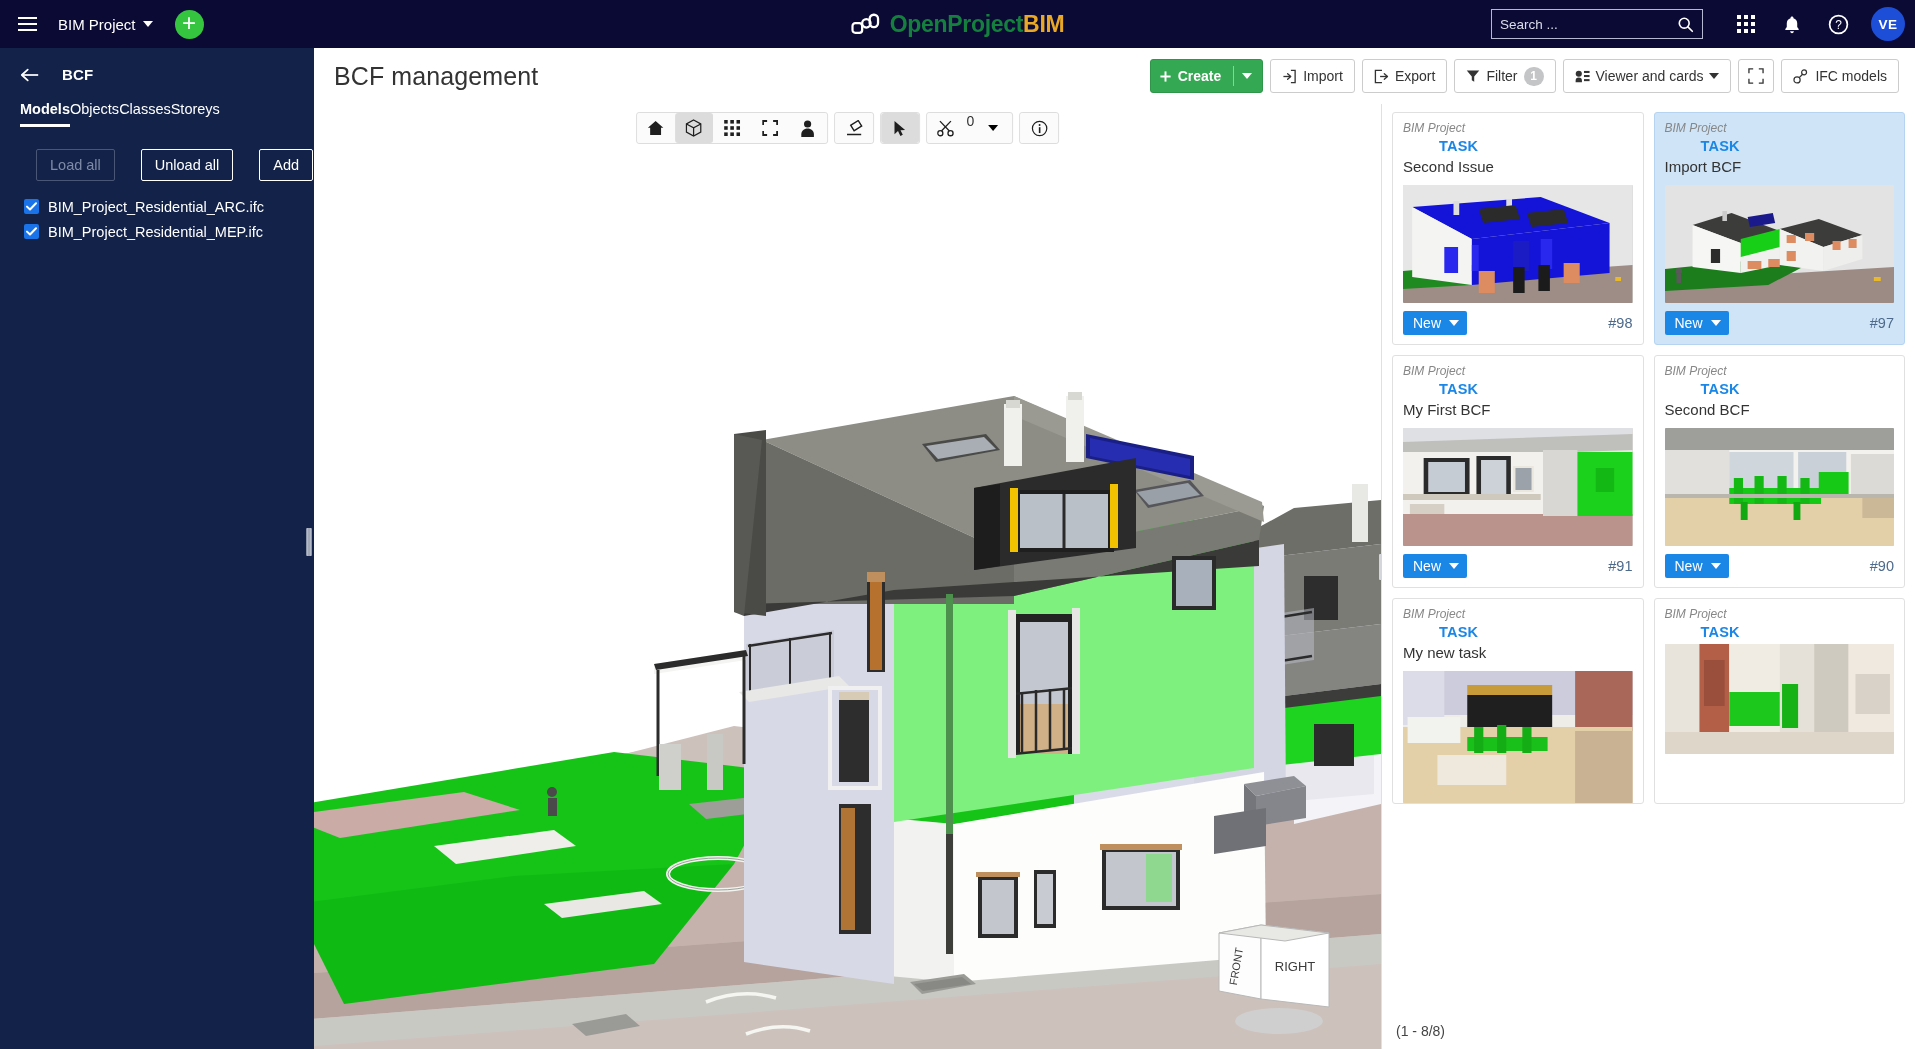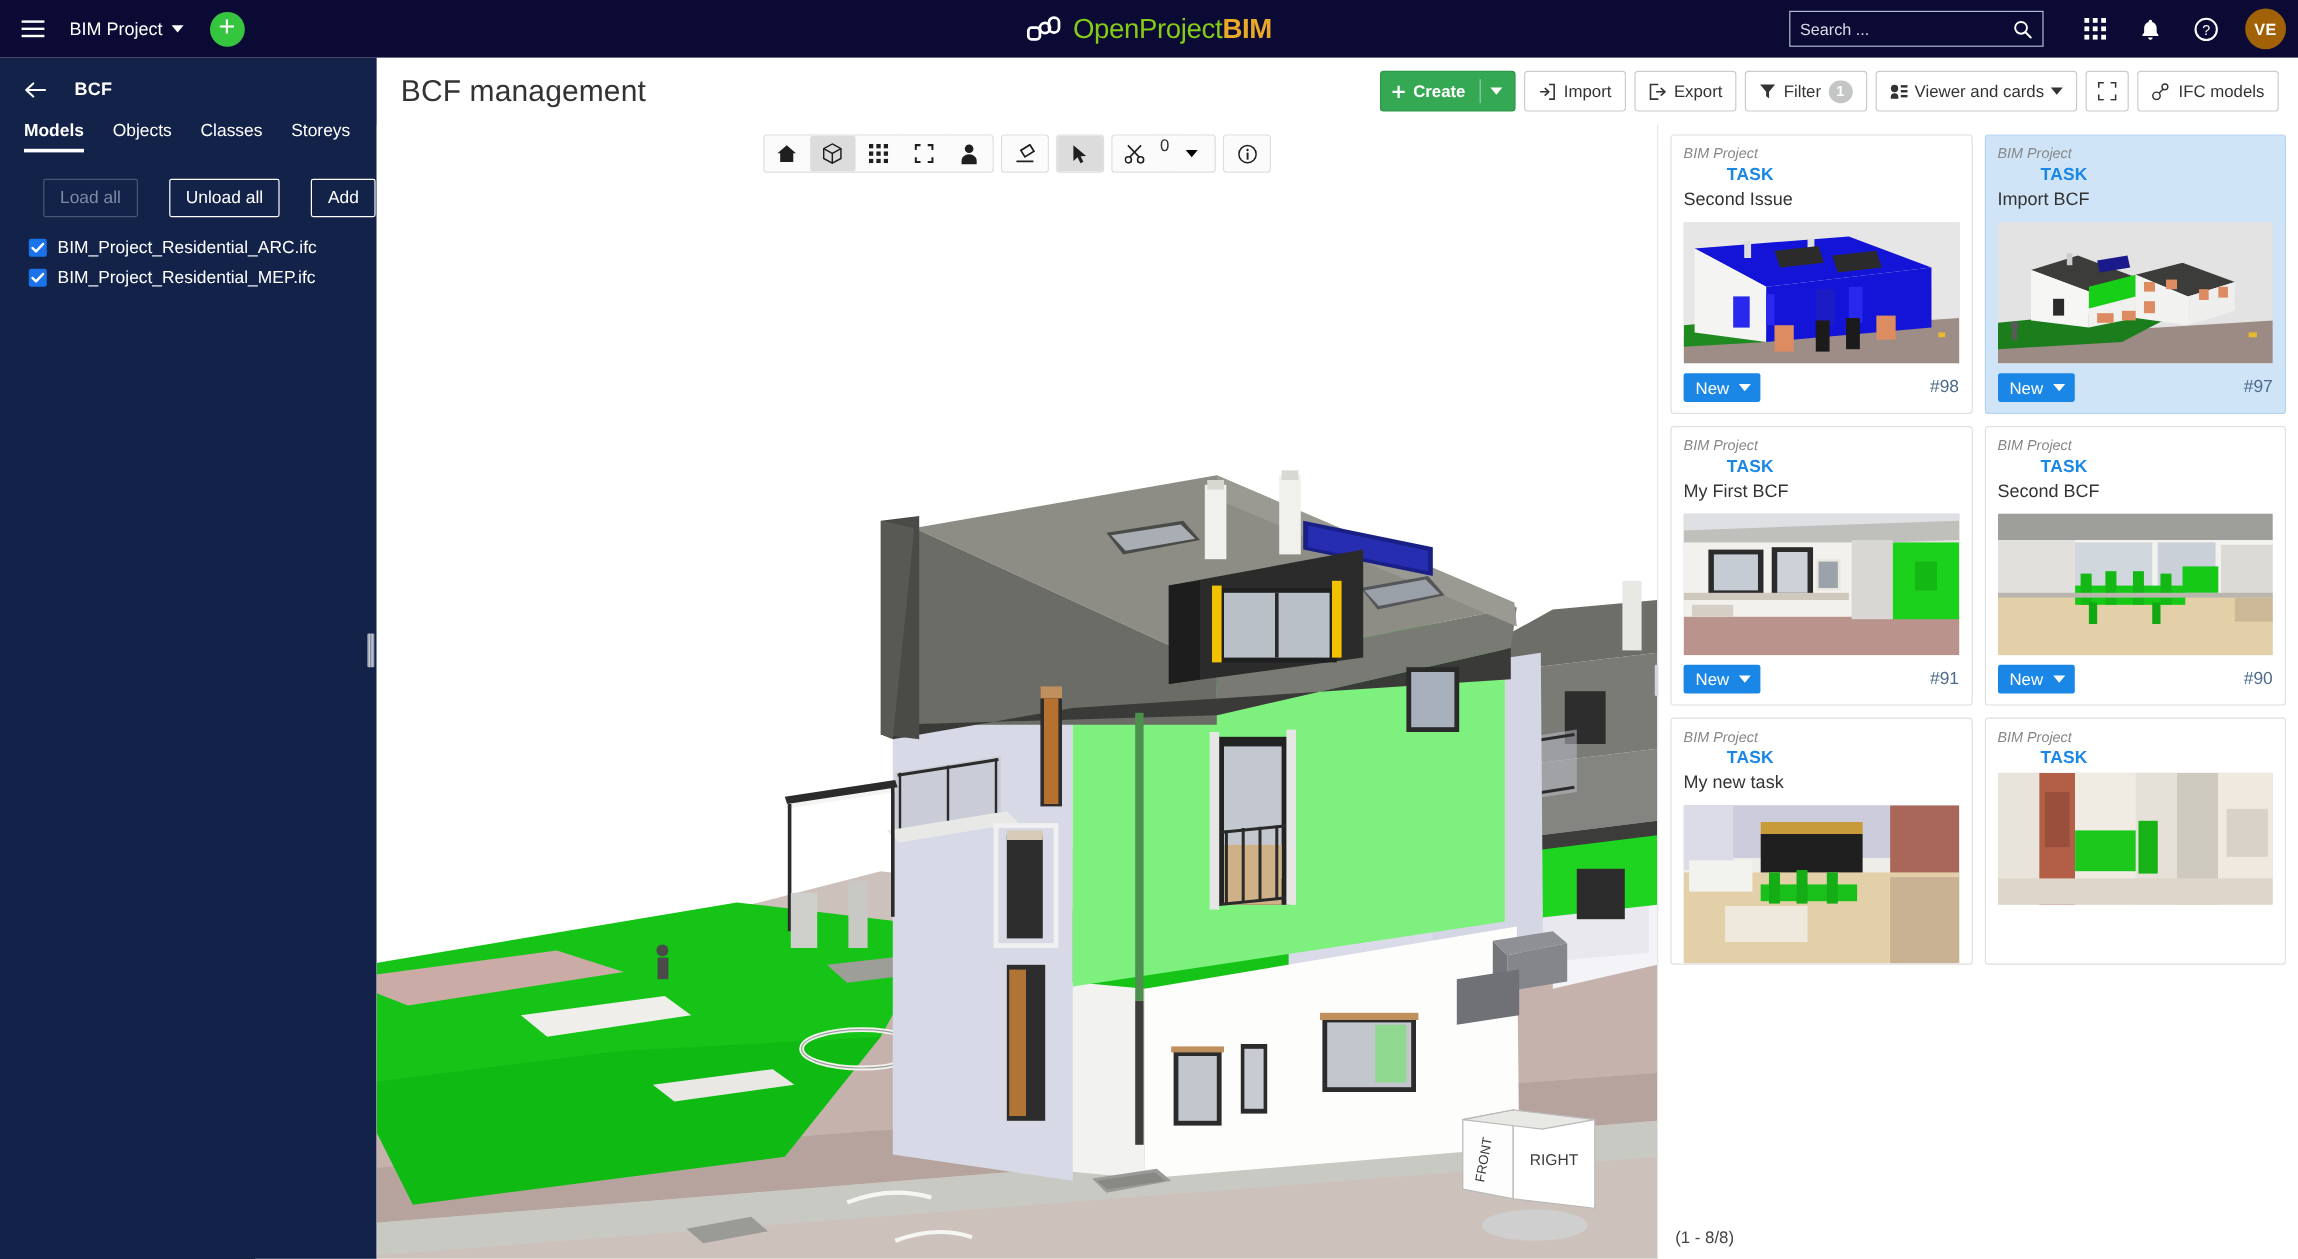--- a/index.html
+++ b/index.html
@@ -34,57 +34,57 @@
     margin-left: 22px; display: flex; align-items: center; justify-content: center;
     color: #fff; font-size: 24px; line-height: 0; cursor: pointer;
     font-weight: 300; padding-bottom: 3px;
   }
   .hdr-logo {
     position: absolute; left: 50%; transform: translateX(-50%);
     display: flex; align-items: center; gap: 9px;
   }
   .logo-mark { width: 30px; height: 22px; }
   .logo-text { font-size: 23px; font-weight: 700; letter-spacing: -0.3px; }
-  .logo-op { color: #84cc16; font-weight: 400; }
+  .logo-op { color: #15803d; font-weight: 700; }
   .logo-bim { color: #e9a825; font-weight: 700; }
 
   .hdr-right {
     position: absolute; right: 10px; display: flex; align-items: center; gap: 4px;
   }
   .search-wrap {
     width: 212px; height: 30px; border: 1px solid #b5b8d0; background: transparent;
     display: flex; align-items: center; padding: 0 8px; margin-right: 18px;
   }
   .search-wrap input {
     flex: 1; background: transparent; border: none; outline: none;
     color: #e8e9f5; font-size: 13.5px; font-family: inherit;
   }
   .search-wrap input::placeholder { color: #dcdde9; }
   .ic-btn {
     width: 42px; height: 42px; display: flex; align-items: center;
     justify-content: center; cursor: pointer; color: #fff;
   }
   .avatar {
-    width: 34px; height: 34px; border-radius: 50%; background: #a16207;
+    width: 34px; height: 34px; border-radius: 50%; background: #1d4ed8;
     color: #fff; font-size: 13.5px; font-weight: 600; display: flex;
     align-items: center; justify-content: center; margin-left: 8px;
     cursor: pointer; letter-spacing: .5px;
   }
   .grid9 { display: grid; grid-template-columns: repeat(3,4px); gap: 3px; }
   .grid9 i { display:block; width:4px; height:4px; background:#fff; }
 
   
   #sidebar {
     position: absolute; left: 0; top: 48px; width: 314px; height: 1001px;
     background: #132249; color: #fff; overflow: hidden;
   }
   .sb-top { display: flex; padding: 18px 20px 6px 20px; gap: 22px; }
   .back-arrow { cursor: pointer; display: flex; align-items: center; }
   .sb-title { font-size: 15px; font-weight: 600; letter-spacing: .2px; }
-  .sb-tabs { display: flex; padding: 12px 20px 0 20px; gap: 24px; }
+  .sb-tabs { display: flex; padding: 12px 20px 0 20px; }
   .sb-tab {
     font-size: 14.5px; color: #fff; padding-bottom: 7px; cursor: pointer;
     border-bottom: 3px solid transparent; white-space: nowrap;
   }
   .sb-tab.active { font-weight: 700; border-bottom-color: #fff; }
   .sb-btnrow { display: flex; gap: 10px; padding: 22px 20px 0 20px; }
   .sb-btn {
     background: transparent; border: 1px solid #ffffff; color: #fff;
     font-size: 14.5px; padding: 7px 13px; cursor: pointer;
     font-family: inherit; border-radius: 2px; white-space: nowrap; margin-left: 16px;

